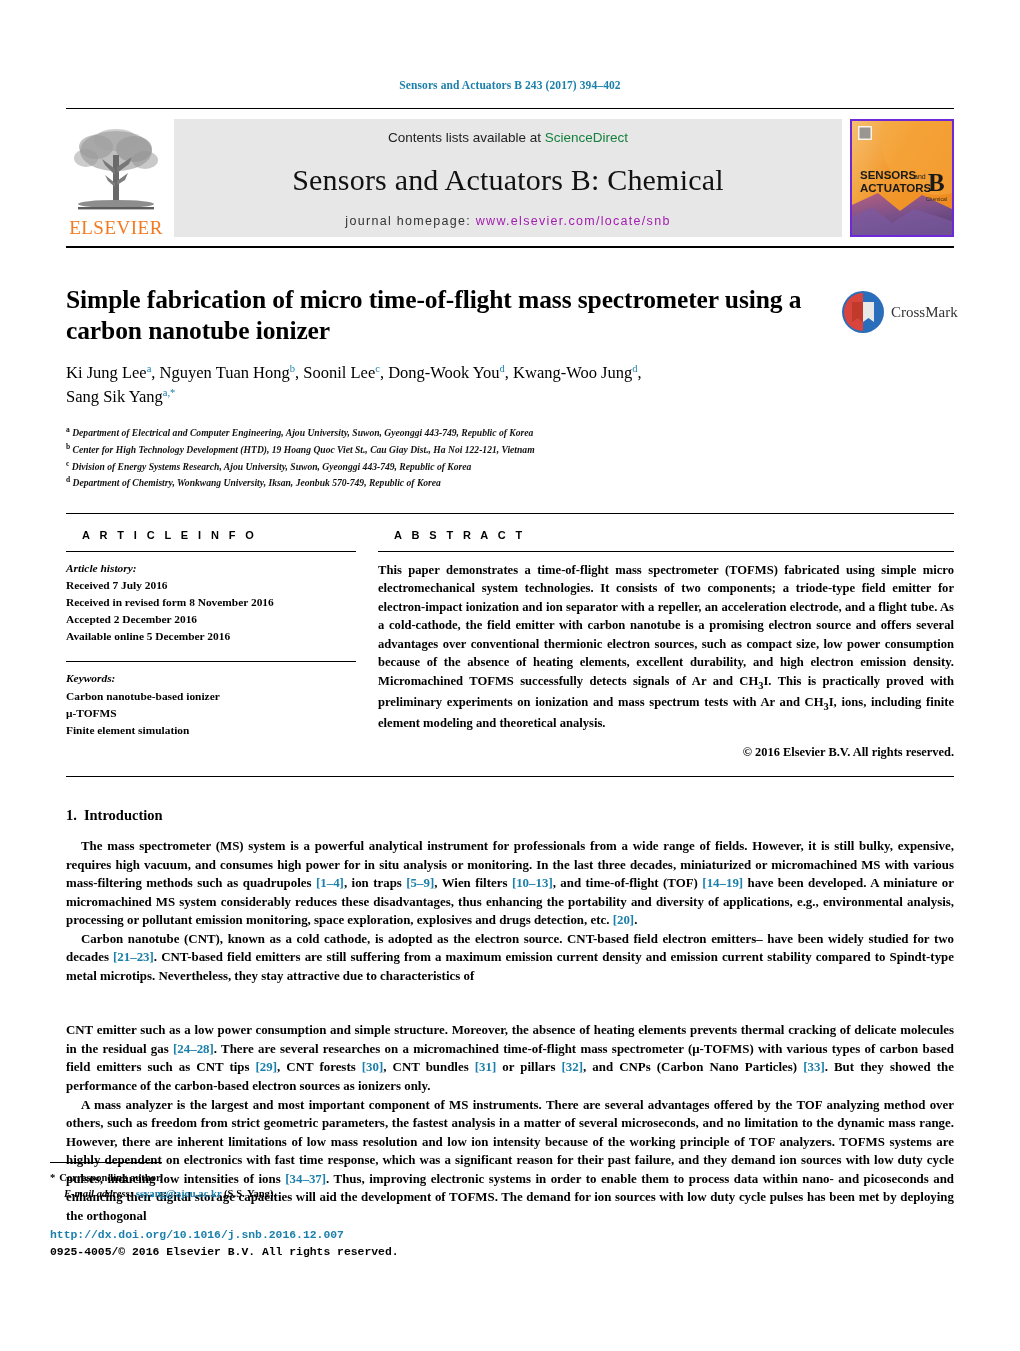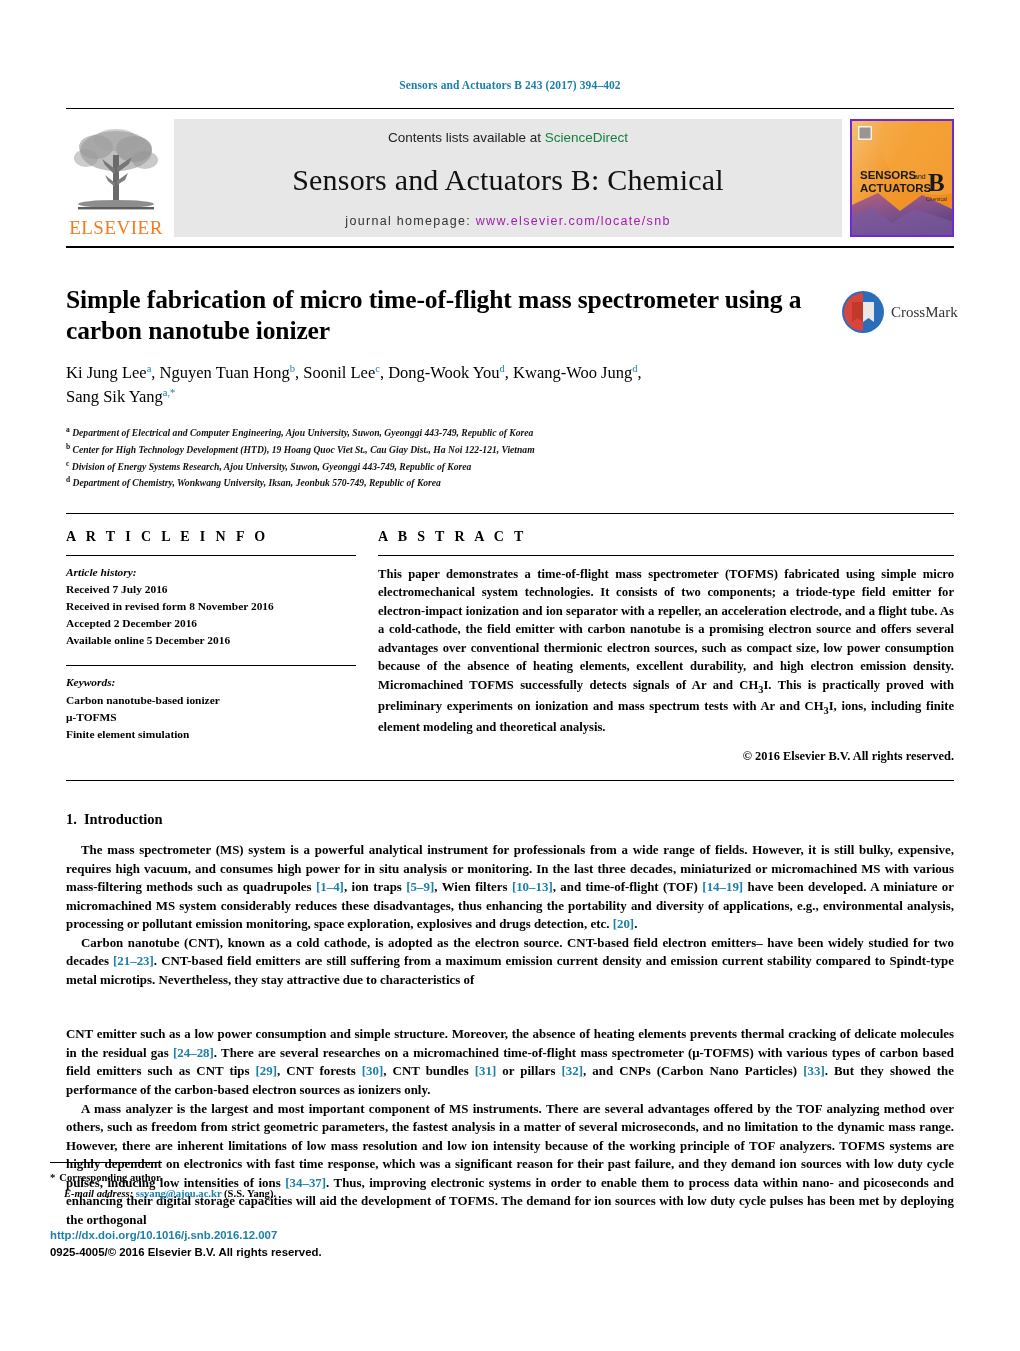--- a/index.html
+++ b/index.html
@@ -139,25 +139,26 @@
   
   .rule-info-top { margin:22px 50px 0 50px; border-top:1.5px solid #000; }
   .info-wrap {
     margin:0 50px;
     display:flex;
     padding-top:15px;
   }
   .col-info { flex:0 0 290px; padding-right:22px; }
   .col-abs  { flex:1 1 auto; }
   .sec-head {
-    font-family:Liberation Serif, serif;
-    font-weight:bold;
-    font-size:14px;
+    font-family:Liberation Sans, sans-serif;
+    font-weight:bold;
+    font-size:11px;
     letter-spacing:3.4px;
     color:#000;
+    margin-left:16px;
   }
   .sec-rule { border-top:1px solid #000; margin-top:10px; }
   .hist {
     margin-top:8px;
     font-family:"Liberation Serif", serif;
     font-size:11.4px;
     line-height:1.5;
     font-weight:bold;
   }
   .hist .lbl { font-style:italic; }
@@ -229,21 +230,21 @@
     font-size:10.6px;
     line-height:1.55;
     font-weight:bold;
   }
   .fn-body .star { margin-right:4px; }
   .fn-em { font-style:italic; }
   .fn-mail { color:#1a7fab; }
   .doi-block {
     position:absolute;
     left:50px; top:1227px;
-    font-family:Liberation Sans, sans-serif;
+    font-family:Liberation Mono, monospace;
     font-size:11.4px;
     line-height:1.48;
     font-weight:bold;
   }
   .doi-link { color:#1a7fab; }
 </style>
 </head>
 <body>
 
 <div class="page">

